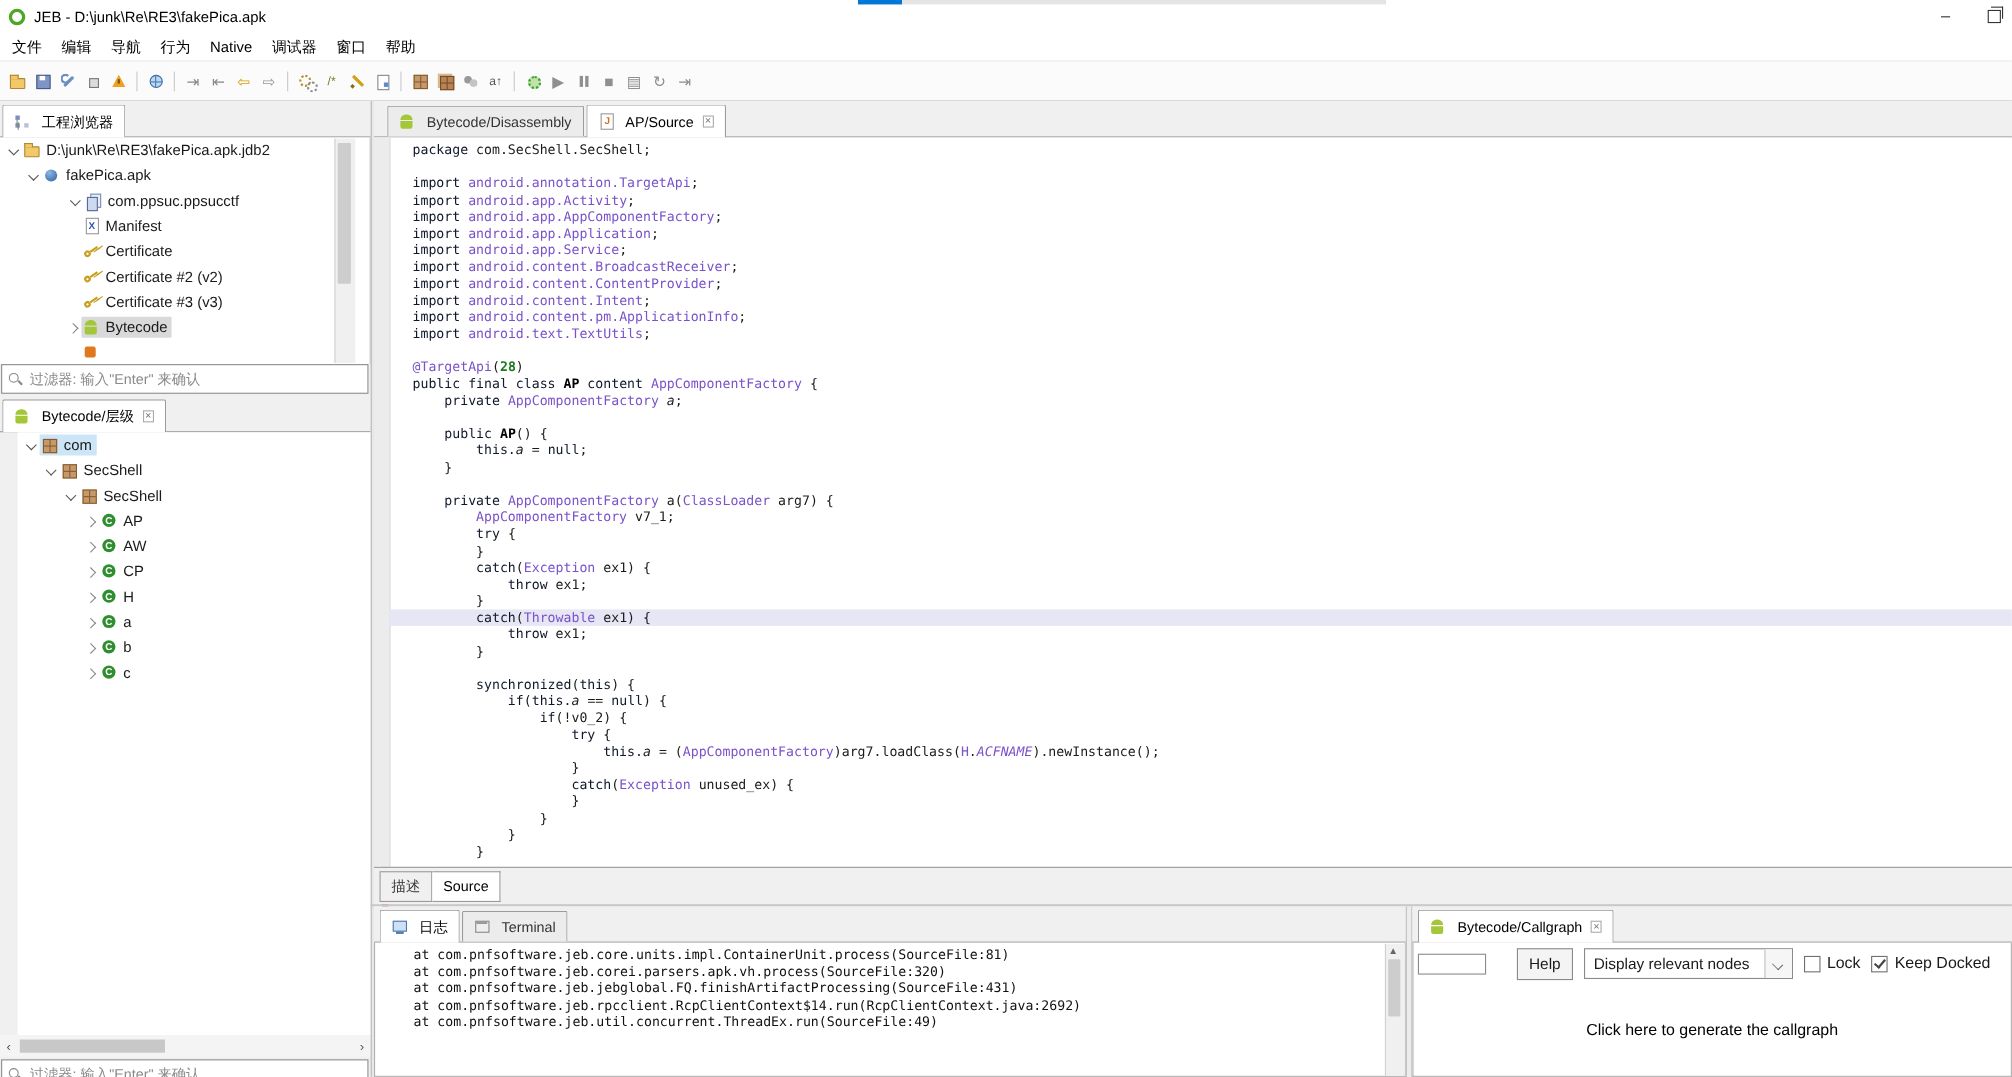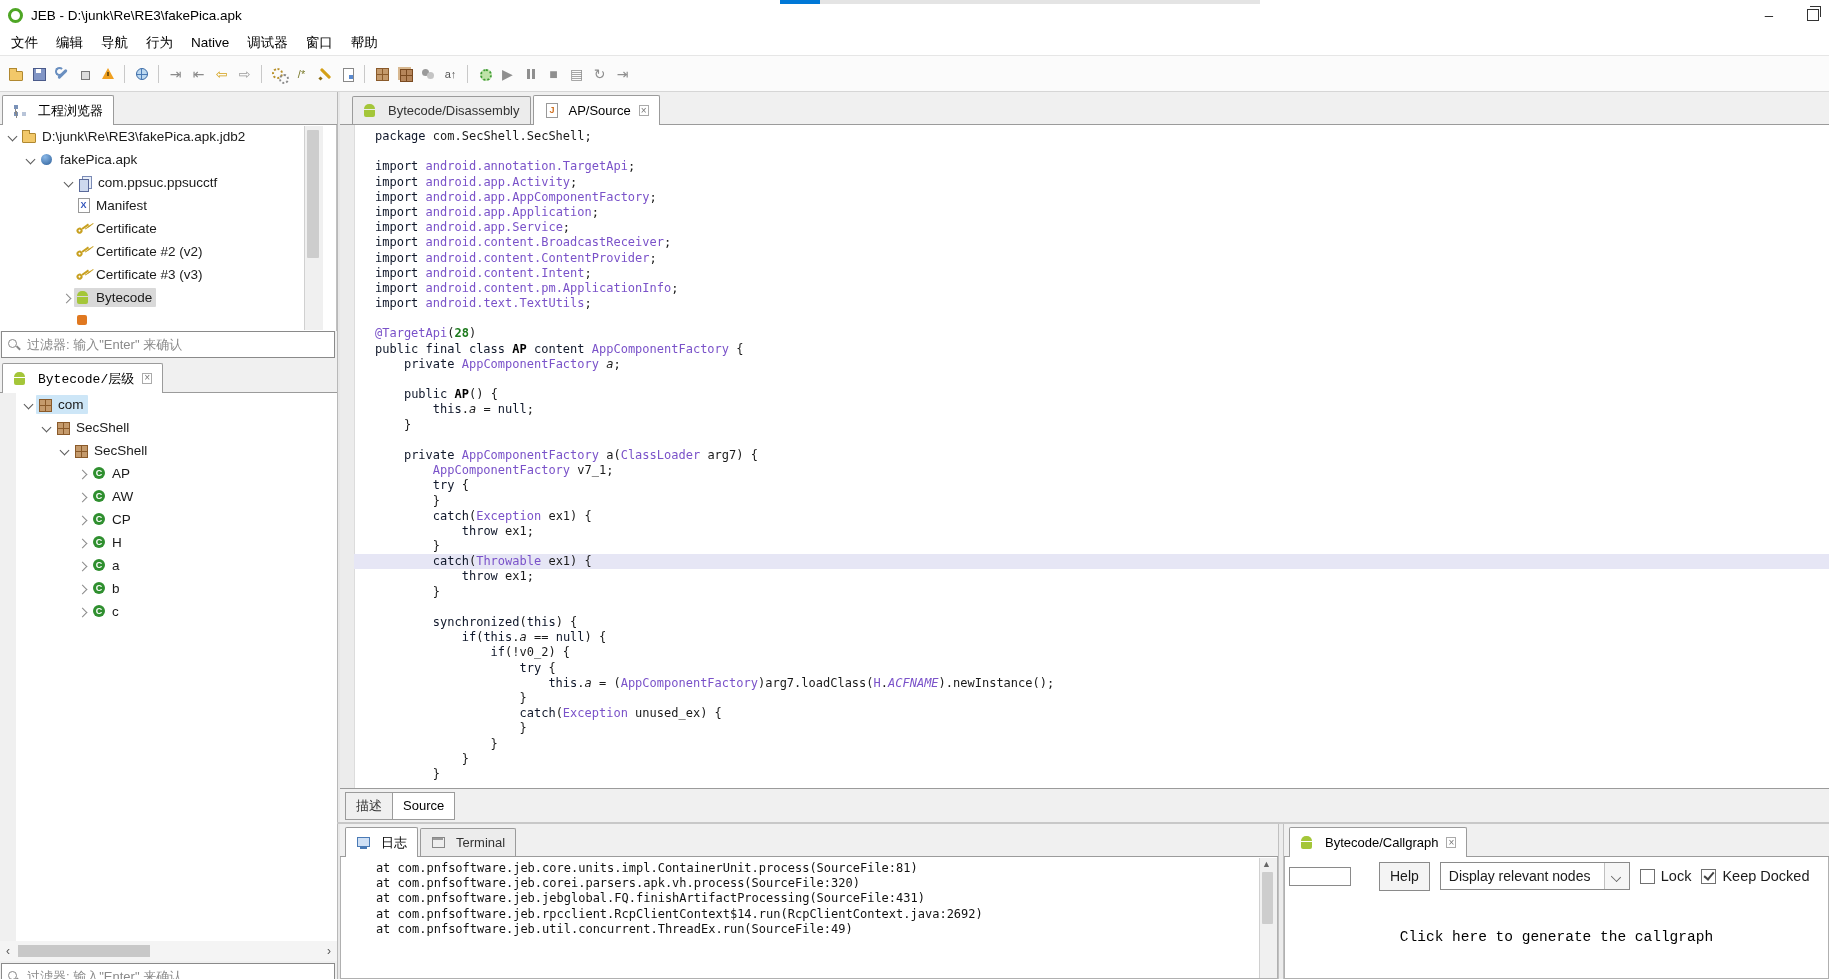--- a/index.html
+++ b/index.html
@@ -96,21 +96,21 @@
   .harrow{width:16px;text-align:center;font-size:12px;color:#555;}
   #hthumb1{width:132px;height:12px;background:#c8c8c8;margin-left:2px;}
   #hspacer1{flex:1;}
   
   .filterbox{position:absolute;left:1px;width:334px;height:27px;background:#fff;border:1px solid #8a8a8a;box-sizing:border-box;display:flex;align-items:center;}
   .mag{width:14px;height:14px;position:relative;margin:0 4px 0 5px;flex:none;}
   .mag::before{content:"";position:absolute;left:1px;top:1px;width:7px;height:7px;border:1.5px solid #888;border-radius:50%;}
   .mag::after{content:"";position:absolute;left:9px;top:9px;width:5px;height:1.5px;background:#888;transform:rotate(45deg);}
   .filterbox input{border:none;outline:none;flex:1;font-size:13px;font-family:"Liberation Sans",sans-serif;color:#333;background:transparent;}
   .filterbox input::placeholder{color:#8a8a8a;opacity:1;}
-  #hier-tabs{left:0;top:359px;width:337px;height:34px;padding-left:2px;font-family:Liberation Mono, monospace;}
+  #hier-tabs{left:0;top:359px;width:337px;height:34px;padding-left:2px;}
   #hier-tree{left:16px;top:393px;width:337px;height:548px;background:#fff;border-right:6px solid #ef4444;box-sizing:border-box;overflow:hidden;}
   #filter2wrap{top:963px;}
   
   #vsplit{left:337px;top:92px;width:3px;height:887px;background:#e8e8e8;border-left:1px solid #b8b8b8;box-sizing:border-box;}
   
   #editor-tabs{left:340px;top:92px;width:1489px;height:33px;padding-left:12px;}
   #code-area{left:340px;top:125px;width:1489px;height:663px;background:#fff;overflow:hidden;}
   #gutter{position:absolute;left:0;top:0;width:14px;height:100%;background:#ececec;border-right:1px solid #dcdcdc;}
   #code{position:absolute;left:14px;top:4px;right:0;font-family:"DejaVu Sans Mono","Liberation Mono",monospace;font-size:12px;line-height:15.2px;}
   .code-line{white-space:pre;padding-left:21px;height:15.2px;}
@@ -141,21 +141,21 @@
   #cg-toolbar{position:absolute;left:4px;top:4px;right:4px;height:30px;display:flex;align-items:center;gap:10px;}
   #cg-input{width:62px;height:19px;border:1px solid #8a8a8a;background:#fff;font-size:12px;padding:0 3px;box-sizing:border-box;outline:none;}
   #cg-help{height:27px;padding:0 10px;background:#f4f4f4;border:1px solid #8a8a8a;font-size:14px;display:flex;align-items:center;margin-left:18px;}
   #cg-select{height:28px;width:190px;background:#fff;border:1px solid #8a8a8a;display:flex;align-items:center;box-sizing:border-box;}
   #cg-select .sel-label{flex:1;font-size:14px;padding-left:8px;white-space:nowrap;}
   #cg-select .sel-arrow{width:24px;height:100%;border-left:1px solid #c0c0c0;background:#f6f6f6;position:relative;}
   #cg-select .sel-arrow::before{content:"";position:absolute;left:7px;top:10px;width:7px;height:7px;border-right:1.5px solid #666;border-bottom:1.5px solid #666;transform:rotate(45deg) scale(1,0.8);}
   .cg-check{display:flex;align-items:center;gap:6px;font-size:14.5px;}
   .cbox{width:15px;height:15px;border:1px solid #707070;background:#fff;position:relative;box-sizing:border-box;}
   .cbox.checked::before{content:"";position:absolute;left:4px;top:0px;width:4px;height:8px;border-right:2px solid #444;border-bottom:2px solid #444;transform:rotate(40deg);}
-  #cg-message{position:absolute;left:0;right:0;top:72px;text-align:center;font-size:14.5px;color:#000;font-family:Liberation Mono, monospace;}
+  #cg-message{position:absolute;left:0;right:0;top:72px;text-align:center;font-size:14.5px;color:#000;}
 </style>
 </head>
 <body>
 
 <div class="abs" id="titlebar">
   <span id="jeb-logo"></span>
   <span class="ttl">JEB - D:\junk\Re\RE3\fakePica.apk</span>
 </div>
 <div class="abs" id="progress">
     <div class="fill"></div>

